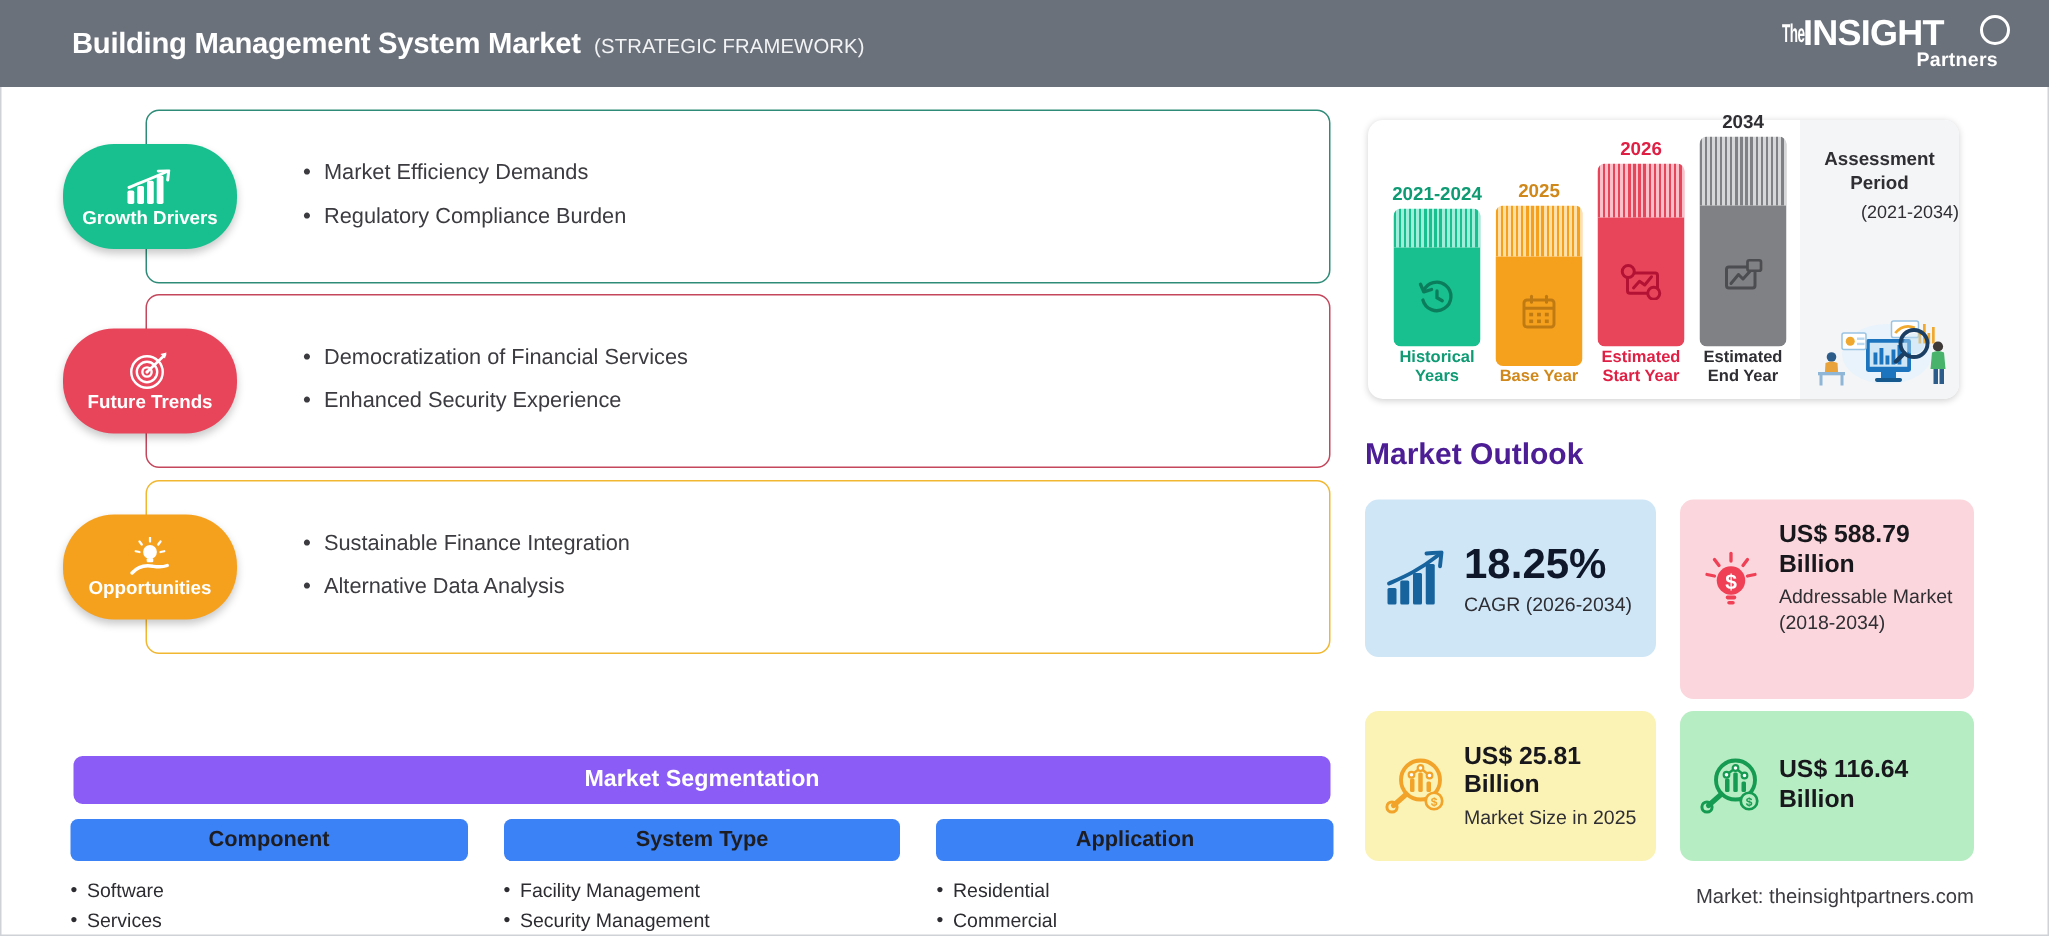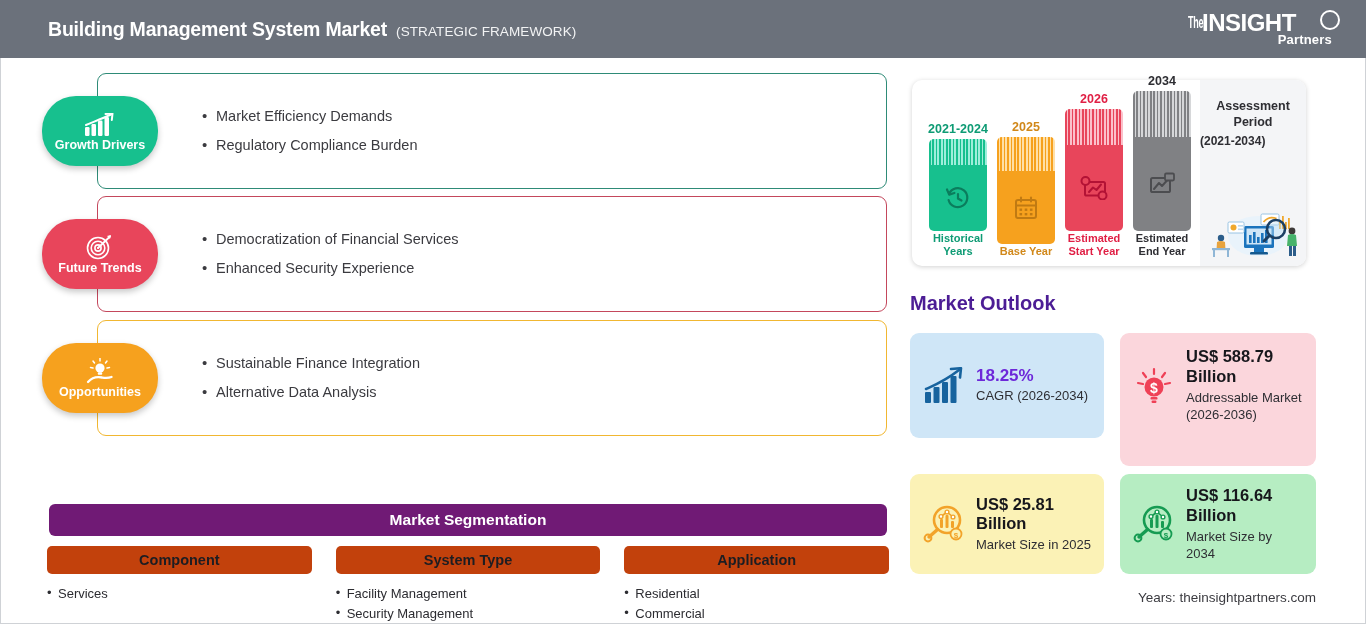--- a/index.html
+++ b/index.html
@@ -75,28 +75,28 @@
     display: flex; flex-direction: column; align-items: center; justify-content: center;
     box-shadow: 0 3px 6px rgba(0,0,0,0.22);
     color: #fff;
   }
   .badge-label { font-size: 12.5px; font-weight: bold; margin-top: 1px; white-space: nowrap;}
   .badge-icon { height: 26px; display:flex; align-items:flex-end; }
 
   
   .seg-header {
     position: absolute; left: 48px; top: 446px; width: 838px; height: 32px;
-    background: #701a75; border-radius: 6px;
+    background: #8b5cf6; border-radius: 6px;
     display: flex; align-items: center; justify-content: center;
     color: #fff; font-size: 15.5px; font-weight: bold;
   }
   .seg-cols { position: absolute; left: 46px; top: 488px; width: 842px; display: flex; gap: 24px; }
   .seg-col { width: 266px; }
   .seg-col-head {
-    height: 28px; background: #c2410c; border-radius: 5px;
+    height: 28px; background: #3b82f6; border-radius: 5px;
     display:flex; align-items:center; justify-content:center;
     font-size: 14.5px; font-weight: bold; color: #1d1d22;
   }
   .seg-col ul { margin-top: 10px; }
   .seg-col li {
     list-style: none; font-size: 13px; color: #2c2c31; line-height: 1.54;
     padding-left: 11px; position: relative;
   }
   .seg-col li::before {
     content: "\2022"; position: absolute; left: 0; top: -1px; font-size: 13px;
@@ -116,34 +116,34 @@
     position: relative; width: 58px; margin: 0 auto; border-radius: 5px; overflow: hidden;
   }
   .tl-bar-stripe { height: 26px; width: 100%; }
   .tl-bar-solid { width: 100%; display:flex; align-items:center; justify-content:center; }
   .tl-label { font-size: 11px; font-weight: bold; line-height: 1.18; margin-top: 1px; }
   .assess {
     width: 106px; background: #f4f5f7; border-radius: 0 10px 10px 0;
     position: relative; padding-top: 18px;
   }
   .assess-t1 { text-align:center; font-size: 12.5px; font-weight: bold; color: #2e2e33; line-height: 1.28; }
-  .assess-t2 { text-align:left; font-size: 12px; color: #2e2e33; margin-top: 4px; font-weight: bold;}
+  .assess-t2 { text-align:right; font-size: 12px; color: #2e2e33; margin-top: 4px;}
 
   
   .outlook-title {
     position: absolute; left: 910px; top: 292px;
     font-size: 20px; font-weight: bold; color: #4c1d95;
   }
   .stat {
     position: absolute; border-radius: 9px; display: flex; align-items: center;
     padding: 10px 12px; gap: 10px;
   }
   .stat-icon { width: 44px; flex: 0 0 44px; display:flex; align-items:center; justify-content:center; }
   .stat-txt { flex: 1; }
-  .stat-big { font-size: 17px; font-weight: bold; color: #6d28d9; line-height: 1.12; }
+  .stat-big { font-size: 28px; font-weight: bold; color: #0f172a; line-height: 1.12; }
   .stat-big-sm { font-size: 16.5px; font-weight: bold; color: #17171c; line-height: 1.2; }
   .stat-sub { font-size: 13px; color: #2e2e33; line-height: 1.32; margin-top: 2px; }
 
   .source {
     position: absolute; right: 50px; top: 590px;
     font-size: 13.5px; color: #3b3b40;
   }
 </style>
 </head>
 <body>
@@ -230,20 +230,21 @@
 
     <div class="seg-header">
       <span>Market Segmentation</span>
     </div>
 
     <div class="seg-cols">
 
       <div class="seg-col">
         <div class="seg-col-head">Component</div>
         <ul>
+          <li>Software</li>
           <li>Services</li>
         </ul>
       </div>
 
       <div class="seg-col">
         <div class="seg-col-head">System Type</div>
         <ul>
           <li>Facility Management</li>
           <li>Security Management</li>
           <li>Energy Management</li>
@@ -421,21 +422,21 @@
           <line x1="36" y1="16" x2="31" y2="17"></line>
         </g>
         <circle cx="20" cy="20" r="9.5" fill="#ef4056"></circle>
         <text x="20" y="25.5" font-size="14" font-weight="bold" fill="#fff" text-anchor="middle" font-family="Liberation Sans, sans-serif">$</text>
         <rect x="16.5" y="30" width="7" height="2.6" rx="1.2" fill="#ef4056"></rect>
         <rect x="17.5" y="33.6" width="5" height="2.4" rx="1.2" fill="#ef4056"></rect>
       </svg>
     </div>
     <div class="stat-txt">
       <div class="stat-big-sm">US$ 588.79 Billion</div>
-      <div class="stat-sub">Addressable Market (2026-2036)</div>
+      <div class="stat-sub">Addressable Market (2018-2034)</div>
     </div>
   </div>
 
   <div class="stat" style="left:910px; top:474px; width:194px; height:100px; background:#fbf2b6;">
     <div class="stat-icon">
       <svg width="42" height="40" viewBox="0 0 42 40">
         <circle cx="24" cy="16" r="13" fill="none" stroke="#f2a32a" stroke-width="2.6"></circle>
         <g fill="#f2a32a">
             <rect x="17" y="15" width="3" height="9" rx="1"></rect>
             <rect x="22.5" y="11" width="3" height="13" rx="1"></rect>
@@ -475,19 +476,18 @@
         <circle cx="24" cy="8" r="1.9" fill="#fff" stroke="#169b52" stroke-width="1.4"></circle>
         <circle cx="30" cy="13" r="1.9" fill="#fff" stroke="#169b52" stroke-width="1.4"></circle>
         <line x1="14.5" y1="25.5" x2="6" y2="33" stroke="#169b52" stroke-width="3.4" stroke-linecap="round"></line>
         <circle cx="5" cy="34" r="3.4" fill="none" stroke="#169b52" stroke-width="2"></circle>
         <circle cx="33" cy="30" r="5.5" fill="#b6edc2" stroke="#169b52" stroke-width="1.8"></circle>
         <text x="33" y="33.5" font-size="8" font-weight="bold" fill="#169b52" text-anchor="middle" font-family="Liberation Sans, sans-serif">$</text>
       </svg>
     </div>
     <div class="stat-txt">
       <div class="stat-big-sm">US$ 116.64 Billion</div>
-      <div class="stat-sub">Market Size by 2034</div>
-    </div>
-  </div>
-
-  <div class="source">Years: theinsightpartners.com</div>
+    </div>
+  </div>
+
+  <div class="source">Market: theinsightpartners.com</div>
 
 </div>
 
 </body></html>

